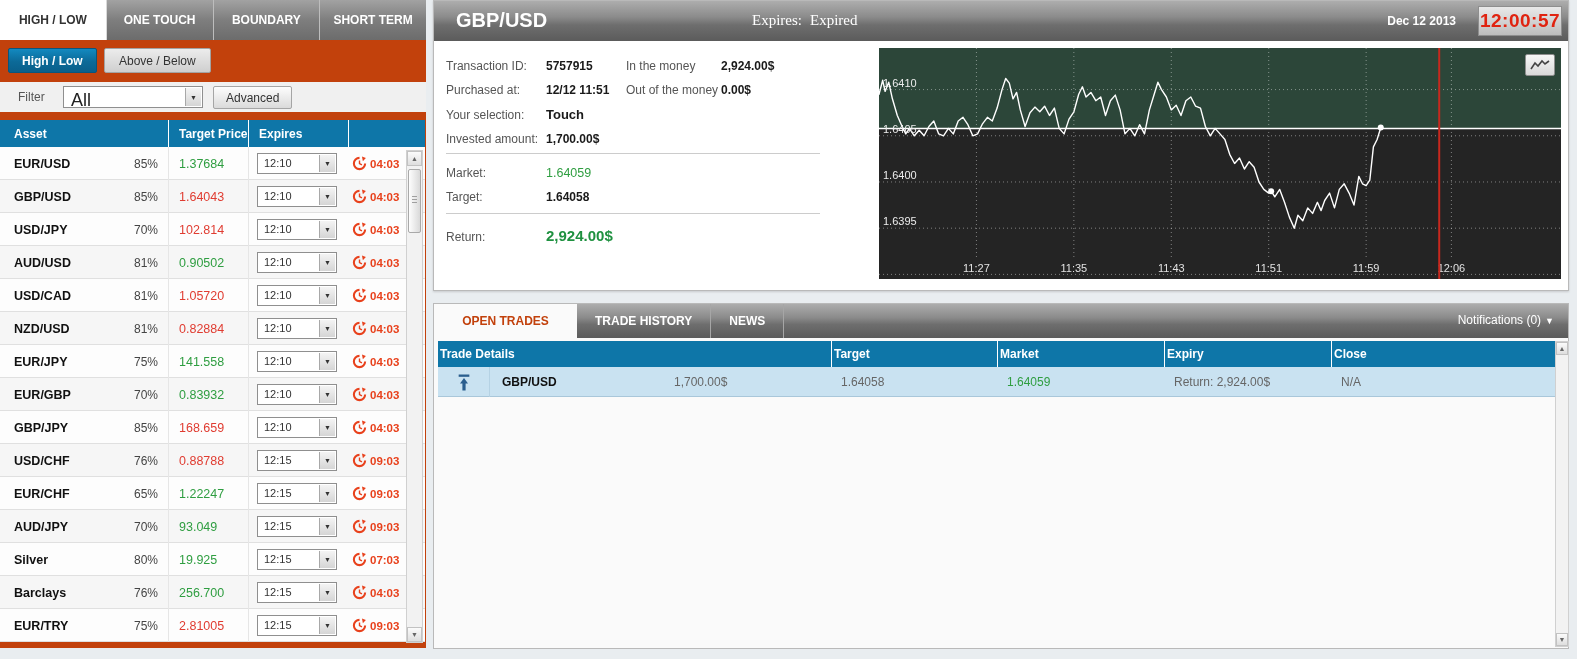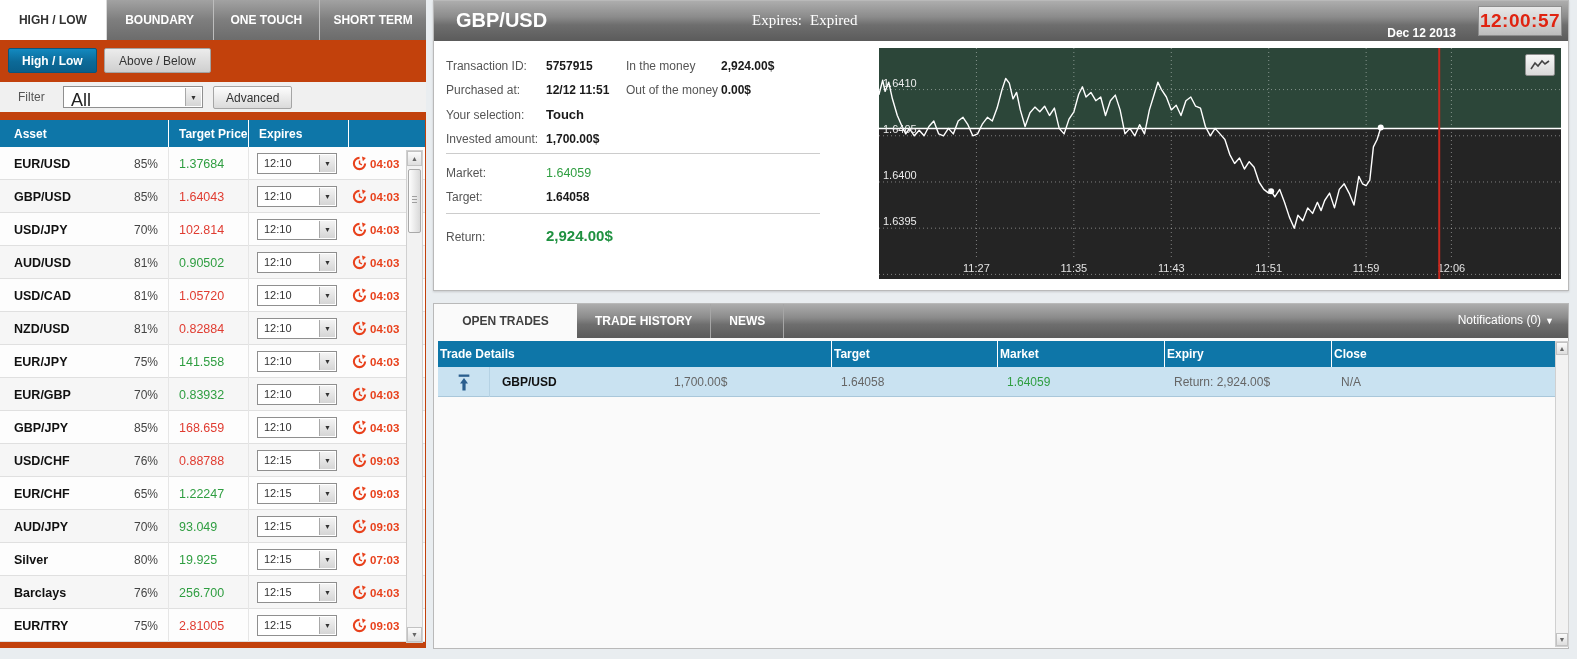--- a/index.html
+++ b/index.html
@@ -73,21 +73,21 @@
               border:1px solid #a9a9a9; border-radius:2px; cursor:pointer; }
   .sb-thumb::after { content:""; position:absolute; left:3px; right:3px; top:26px; height:8px;
                      background:repeating-linear-gradient(180deg,#9f9f9f 0 1px,transparent 1px 3px); }
 
   
   .rt-panel { position:absolute; left:433px; top:0; width:1136px; height:291px; background:#fff; border:1px solid #b9b9b9; box-shadow:0 1px 2px rgba(0,0,0,.15); }
   .rt-header { position:absolute; left:0; top:0; width:1134px; height:40px; }
   .rt-title { position:absolute; left:22px; top:8px; font-size:20px; font-weight:bold; color:#fff; }
   .rt-expires { position:absolute; left:318px; top:11px; font-size:15px; color:#fff; font-family:"Liberation Serif", serif; }
   .rt-expires .val { margin-left:8px; }
-  .rt-date { position:absolute; right:112px; top:13px; font-size:12px; font-weight:bold; color:#fff;margin-top:12px; }
+  .rt-date { position:absolute; right:112px; top:13px; font-size:12px; font-weight:bold; color:#fff; }
   .rt-clock { position:absolute; right:6px; top:5px; width:84px; height:30px; background:linear-gradient(180deg,#e9e9e9,#bdbdbd);
               border:1px solid #8e8e8e; display:flex; align-items:center; justify-content:center;
               font-size:19px; font-weight:bold; color:#e02310; letter-spacing:.5px; }
 
   .fld-label { position:absolute; font-size:12px; color:#555; }
   .fld-value { position:absolute; font-size:12px; font-weight:bold; color:#1a1a1a; }
   .sep { position:absolute; left:12px; width:374px; border-top:1px solid #ccc; }
   .v-market { color:#2f9e41 !important; font-weight:normal !important; font-size:12.5px; }
   .v-return { font-size:15px; color:#1f9140 !important; }
 
@@ -97,21 +97,21 @@
                border:1px solid #8e8e8e; border-radius:2px; display:flex; align-items:center; justify-content:center; cursor:pointer; }
   .xlab { fill:#e2e2e2; font-size:11px; text-anchor:middle; font-family:"Liberation Sans",sans-serif; }
   .ylab { fill:#ececec; font-size:11px; font-family:"Liberation Sans",sans-serif; }
   .grid { stroke:rgba(255,255,255,.42); stroke-width:1; stroke-dasharray:1 3; }
 
   
   .bot-panel { position:absolute; left:433px; top:303px; width:1136px; height:346px; background:#fafafa; border:1px solid #b9b9b9; }
   .bot-tabbar { position:absolute; left:0; top:0; width:1134px; height:34px; display:flex; }
   .bot-tab { height:34px; color:#fff; font-size:12px; font-weight:bold; display:flex; align-items:center; justify-content:center;
              padding:0 18px; border-right:1px solid #a6a6a6; cursor:pointer; }
-  .bot-tab.active { background:#fafafa; color:#404040; width:143px; border-right:none; }
+  .bot-tab.active { background:#fafafa; color:#c2410c; width:143px; border-right:none; }
   .notif { position:absolute; right:14px; top:9px; color:#fff; font-size:12px; cursor:pointer; }
   .notif .car { font-size:9px; margin-left:4px; }
 
   .tt-header { position:absolute; left:4px; top:37px; width:1119px; height:26px; background:#0e76a8; color:#fff; }
   .tt-header .hc { position:absolute; top:0; height:26px; font-size:12px; font-weight:bold; display:flex; align-items:center; padding-left:2px; border-left:1px solid #fff; }
   .tt-h1 { left:0; width:226px; border-left:none !important; }
   .tt-h2 { left:226px; width:167px; }
   .tt-h3 { left:393px; width:166px; }
   .tt-h4 { left:559px; width:167px; }
   .tt-h5 { left:726px; width:167px; }
@@ -131,22 +131,22 @@
   .vs-bot .sb-arrow { width:12px; height:13px; }
 </style>
 </head>
 <body>
 
 <div class="app">
 
   <div class="left-panel">
     <div class="top-tabs">
       <div class="top-tab active">HIGH / LOW</div>
+      <div class="top-tab">ONE TOUCH</div>
       <div class="top-tab">BOUNDARY</div>
-      <div class="top-tab">ONE TOUCH</div>
       <div class="top-tab">SHORT TERM</div>
     </div>
 
     <div class="sub-row">
       <div class="btn-blue">High / Low</div>
       <div class="btn-gray">Above / Below</div>
     </div>
 
     <div class="filter-row">
       <span class="filter-label">Filter</span>

